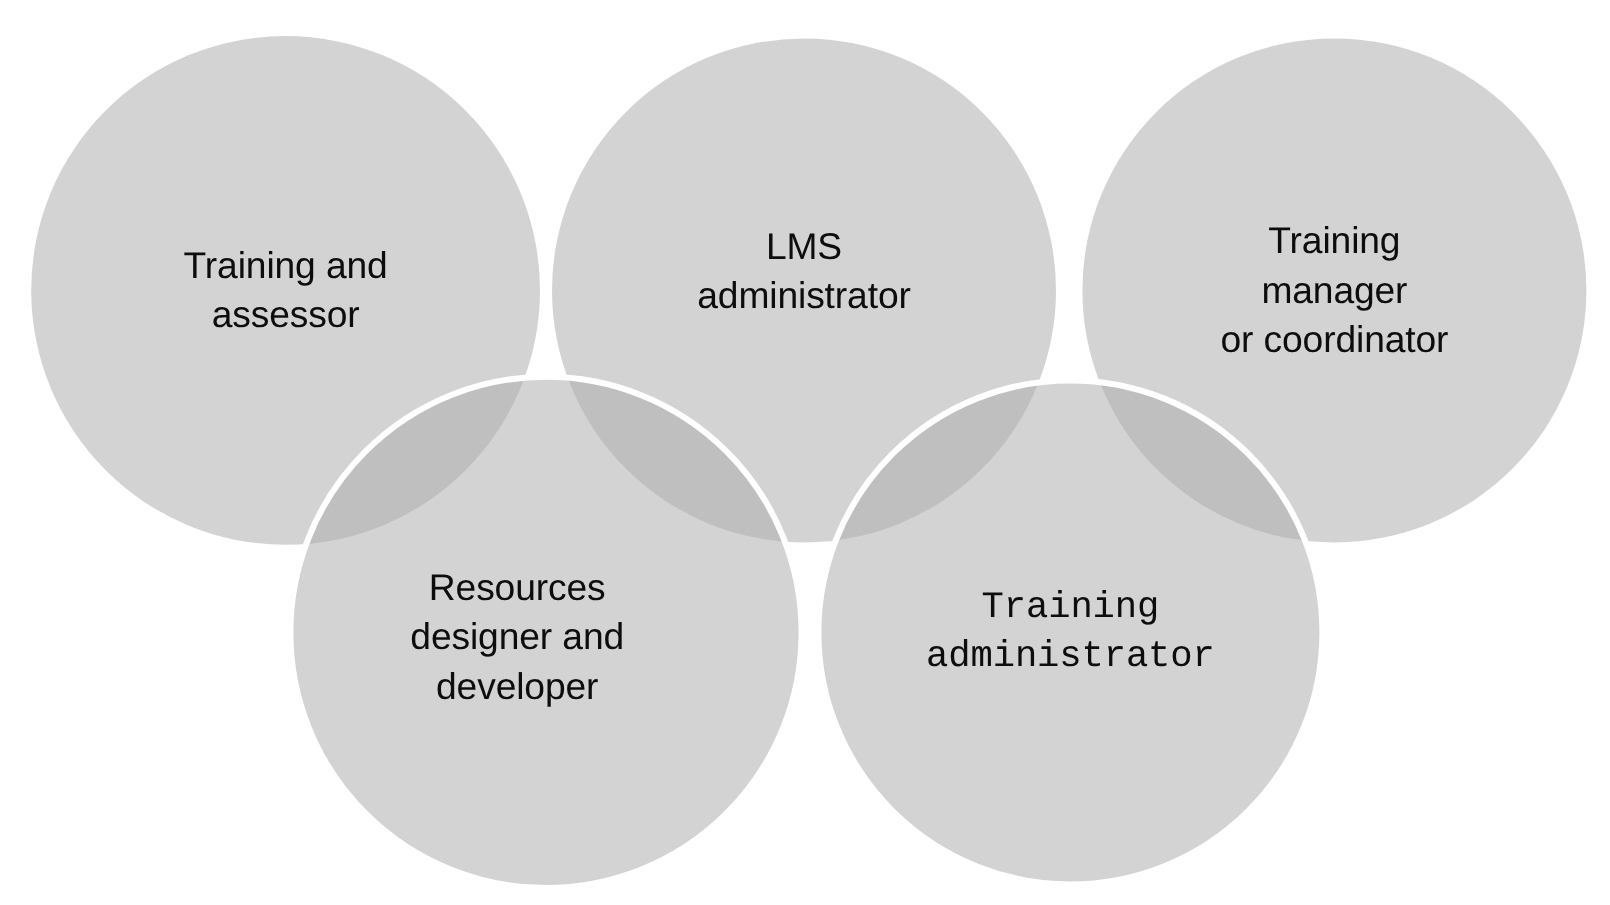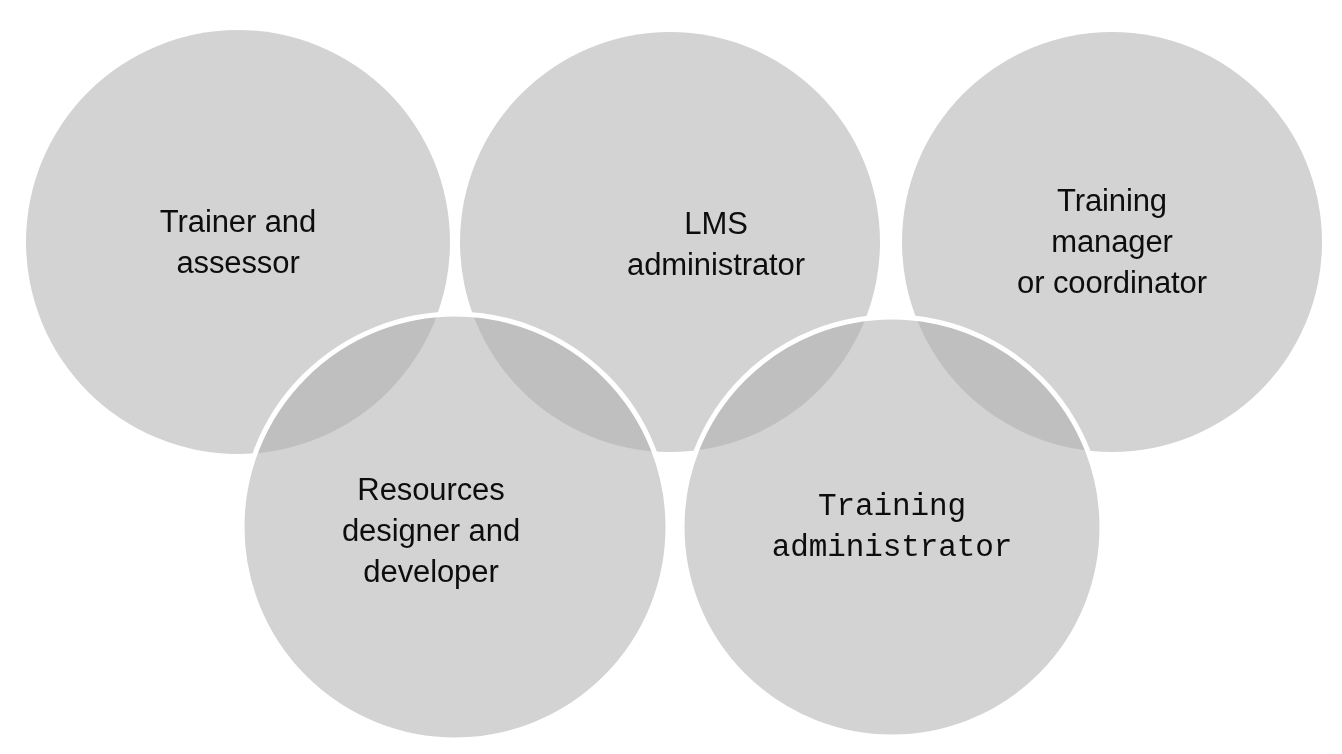--- a/index.html
+++ b/index.html
@@ -87,23 +87,23 @@
         <circle cx="238" cy="242" r="212" fill="#BFBFBF" clip-path="url(#clipb0)"></circle>
         <circle cx="670" cy="242" r="210" fill="#BFBFBF" clip-path="url(#clipb0)"></circle>
         <circle cx="670" cy="242" r="210" fill="#BFBFBF" clip-path="url(#clipb1)"></circle>
         <circle cx="1112" cy="242" r="210" fill="#BFBFBF" clip-path="url(#clipb1)"></circle>
         <circle cx="455" cy="527" r="213" fill="none" stroke="#FFFFFF" stroke-width="5"></circle>
         <circle cx="892" cy="527" r="210" fill="none" stroke="#FFFFFF" stroke-width="5"></circle>
       </g>
   </svg>
 
   <div id="labels-layer">
-      <div class="circle-label" style="left: 238px; top: 242px;">Trainer and
+      <div class="circle-label" style="left: 238px; top: 242px;">Training and
 assessor</div>
-      <div class="circle-label" style="left: 670px; top: 244px; margin-left: 46px;">LMS
+      <div class="circle-label" style="left: 670px; top: 226px;">LMS
 administrator</div>
       <div class="circle-label" style="left: 1112px; top: 242px;">Training manager
 or coordinator</div>
       <div class="circle-label" style="left: 431px; top: 531px;">Resources
 designer and
 developer</div>
       <div class="circle-label" style="left: 892px; top: 527px; font-family: Liberation Mono, monospace;">Training
 administrator</div>
     </div>
 

